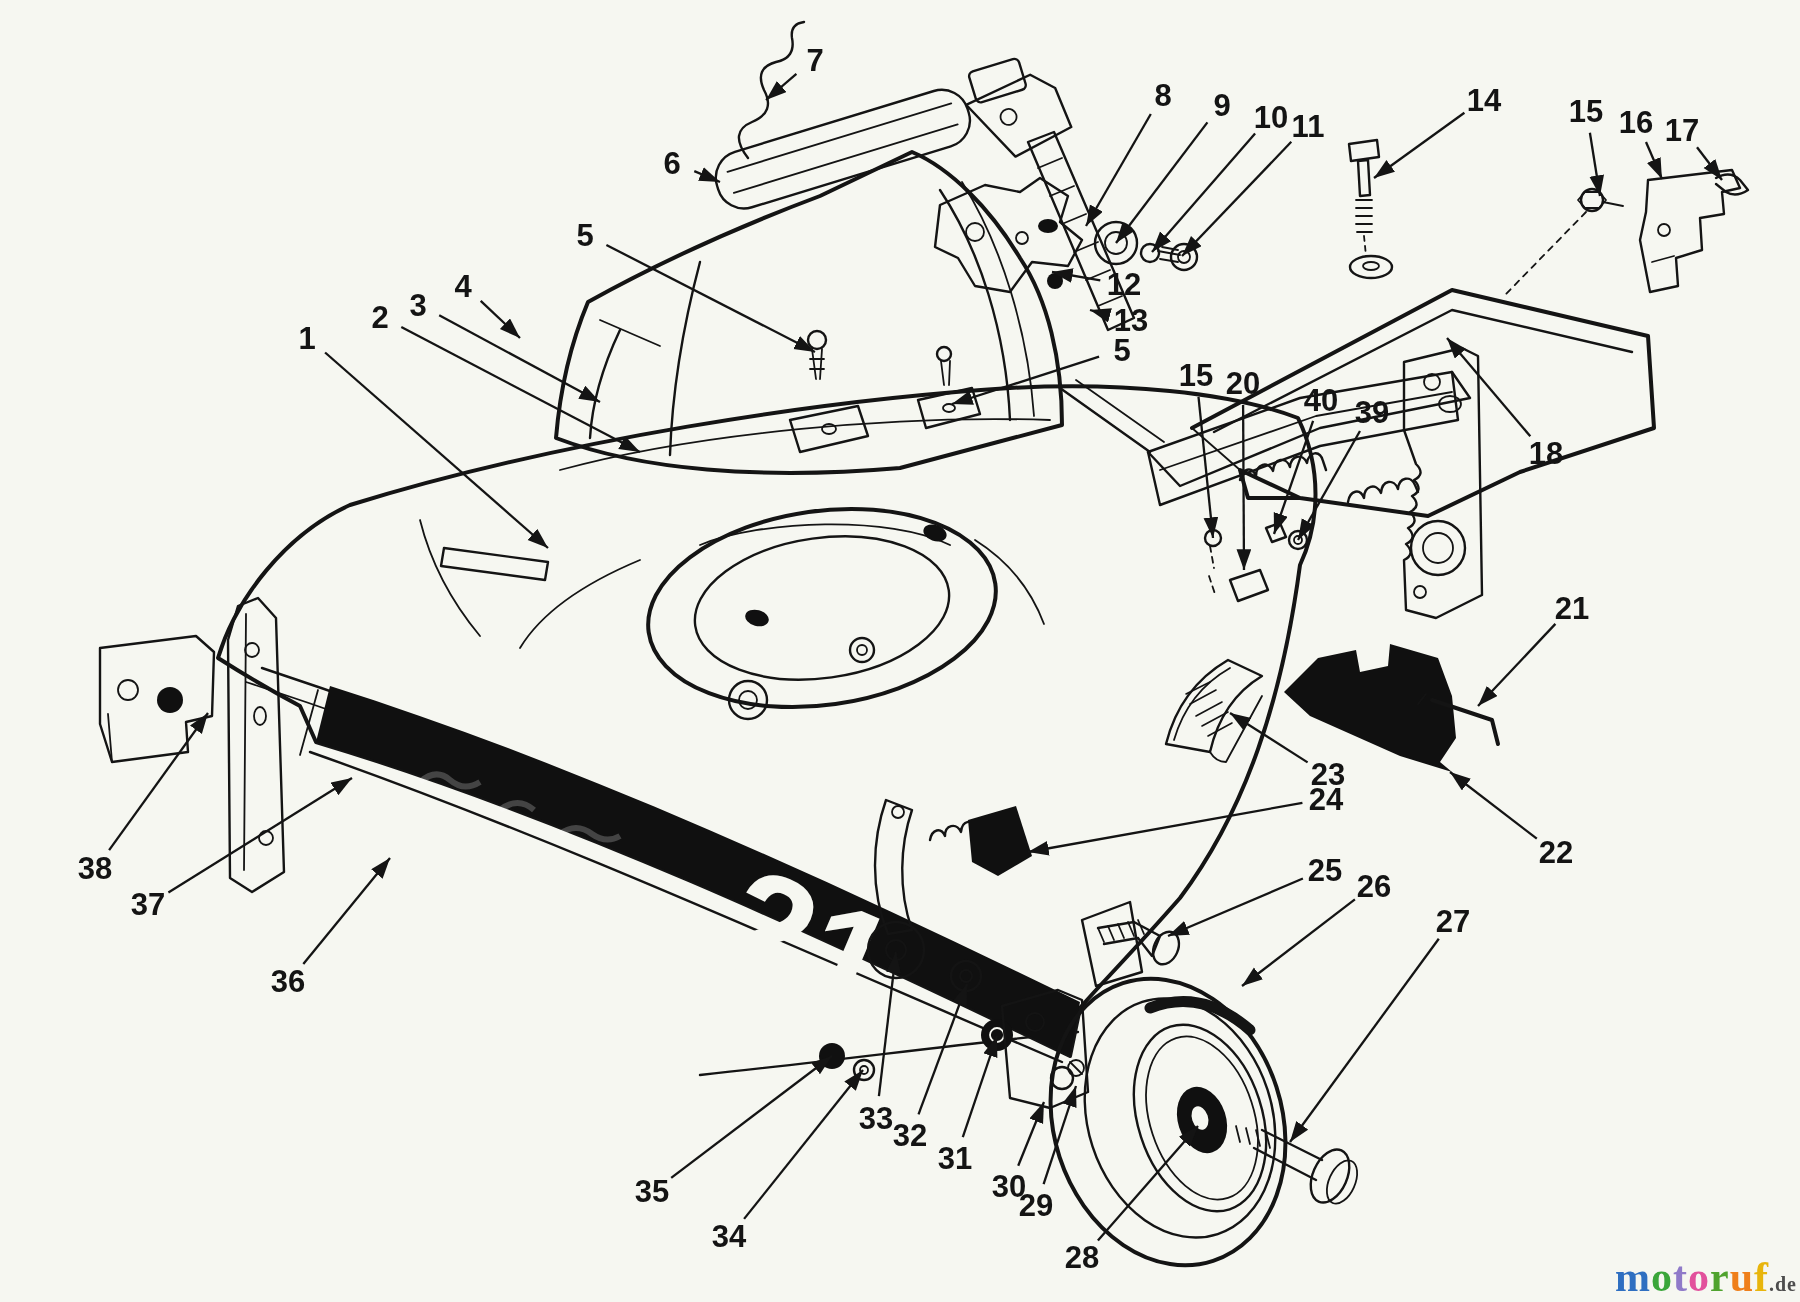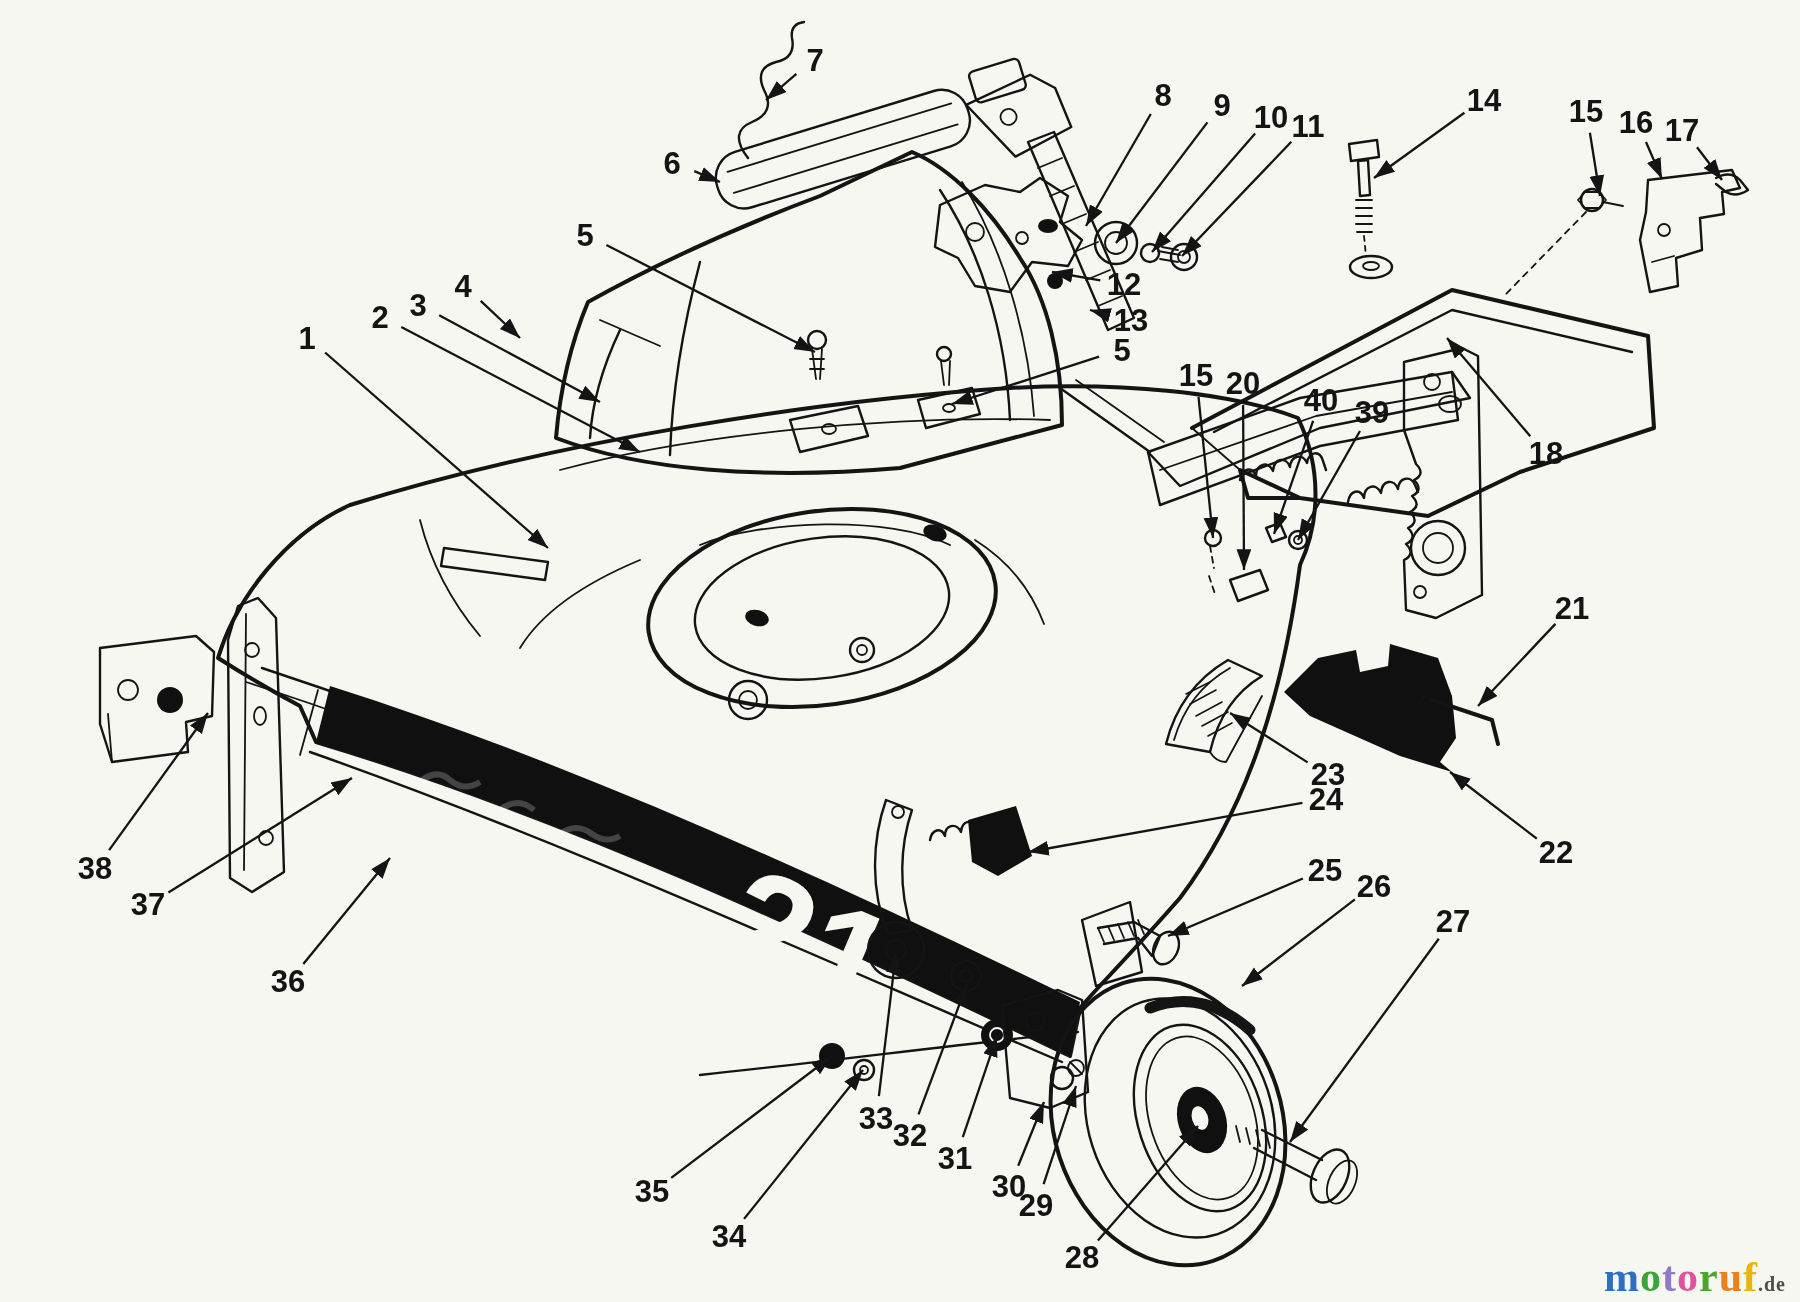--- a/index.html
+++ b/index.html
@@ -9,21 +9,21 @@
   .ink{stroke:#141414;fill:none;stroke-width:3;stroke-linecap:round;stroke-linejoin:round;}
   .thin{stroke-width:1.8;}
   .med{stroke-width:2.4;}
   .bold{stroke-width:4;}
   .blk{fill:#101010;stroke:none;}
   .leader{stroke:#141414;stroke-width:2.3;fill:none;}
   .pnum{font:700 31px "Liberation Sans",sans-serif;fill:#141414;text-anchor:middle;}
   .bandnum{font:700 150px "Liberation Sans",sans-serif;fill:#f6f7f1;text-anchor:middle;}
   .ghost{opacity:.22;}
   .decaltxt{stroke:#141414;stroke-width:1.6;}
-  .logo{position:absolute;right:14px;bottom:4px;font-family:"Liberation Serif",serif;
+  .logo{position:absolute;right:3px;bottom:4px;font-family:"Liberation Serif",serif;
         font-weight:700;font-size:42px;letter-spacing:1px;line-height:1;margin-top:41px;}
   .logo .suffix{font-size:20px;font-weight:700;}
 </style>
 </head>
 <body>
 
 <div class="stage">
 <svg width="1800" height="1302" viewBox="0 0 1800 1302">
   <defs>
     <marker id="arrw" markerWidth="11" markerHeight="9" refX="9" refY="3.2" orient="auto">

